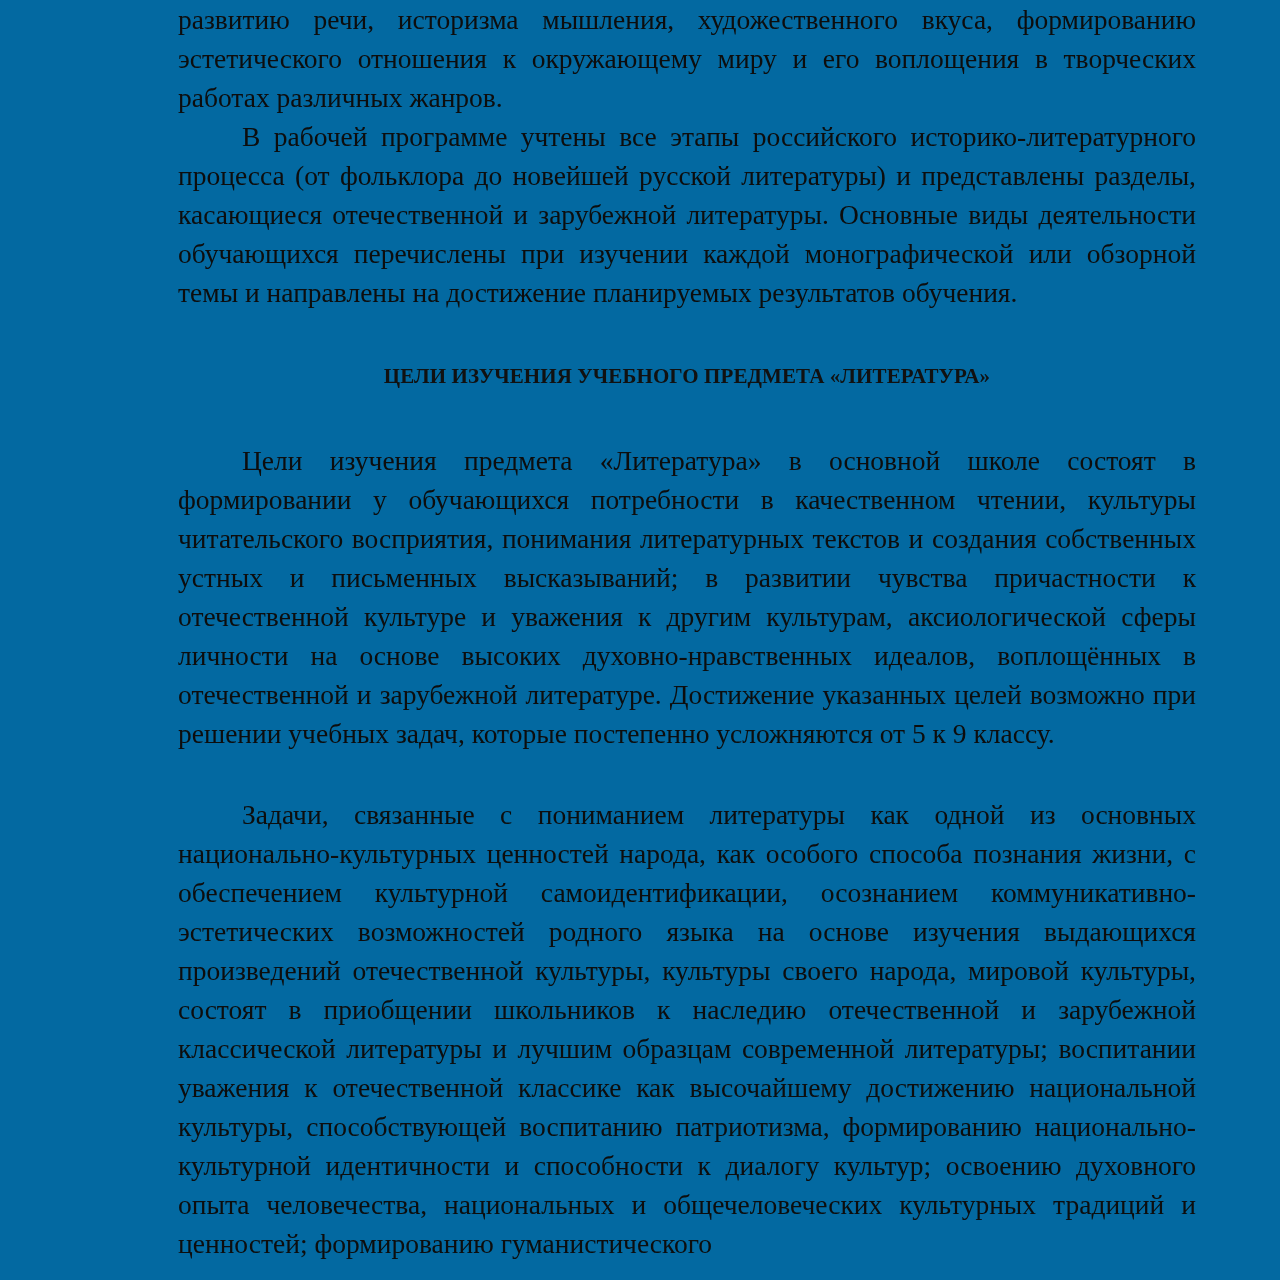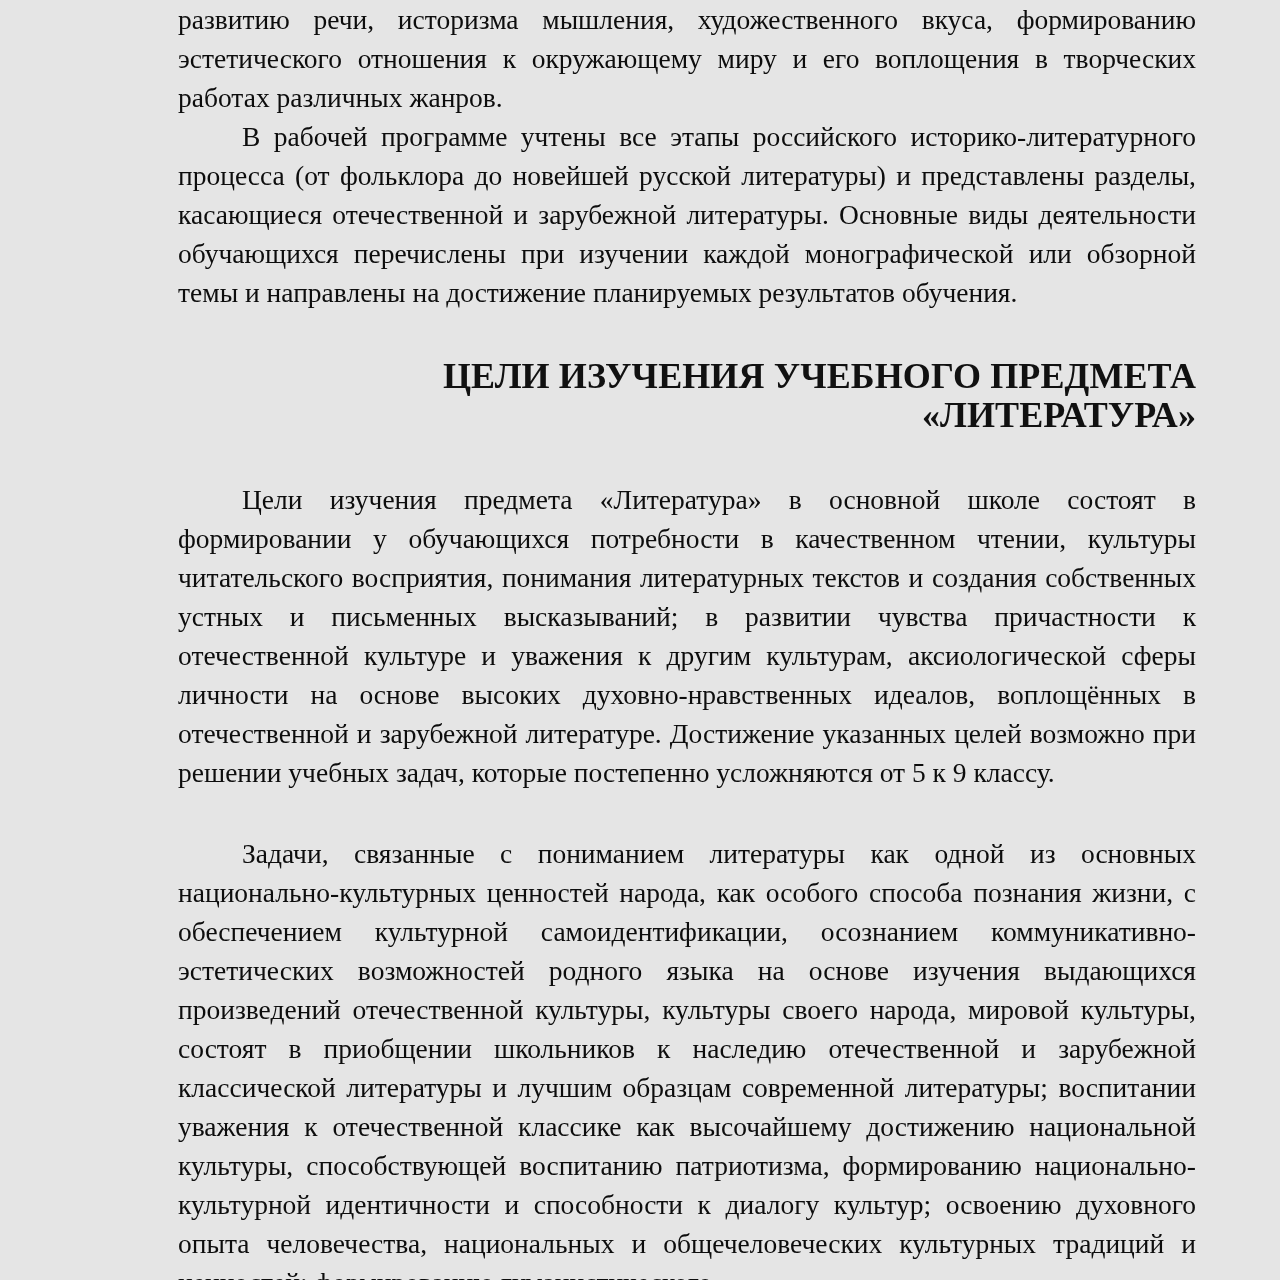--- a/index.html
+++ b/index.html
@@ -6,21 +6,21 @@
   html, body {
     margin: 0;
     padding: 0;
     background: #ffffff;
   }
 
   .page {
     position: relative;
     width: 1280px;
     height: 1280px;
-    background: #e5e5e5;
+    background: #0369a1;
     overflow: hidden;
     box-sizing: border-box;
   }
 
   .text-column {
     position: absolute;
     left: 178px;
     top: 0px;
     width: 1018px;
   }
@@ -44,25 +44,25 @@
     text-indent: 0;
   }
 
   
   .para--indent {
     text-indent: 64px;
   }
 
   .section-heading {
     font-family: "Liberation Serif", "DejaVu Serif", serif;
-    font-size: 36px;
+    font-size: 21px;
     line-height: 39px;
     font-weight: bold;
     color: #111111;
-    text-align: right;
+    text-align: center;
     margin: 0;
     padding: 0;
     letter-spacing: 0.1px;
   }
 
   
   .gap-heading-before { height: 45px; }
   .gap-heading-after  { height: 45px; }
 
   

